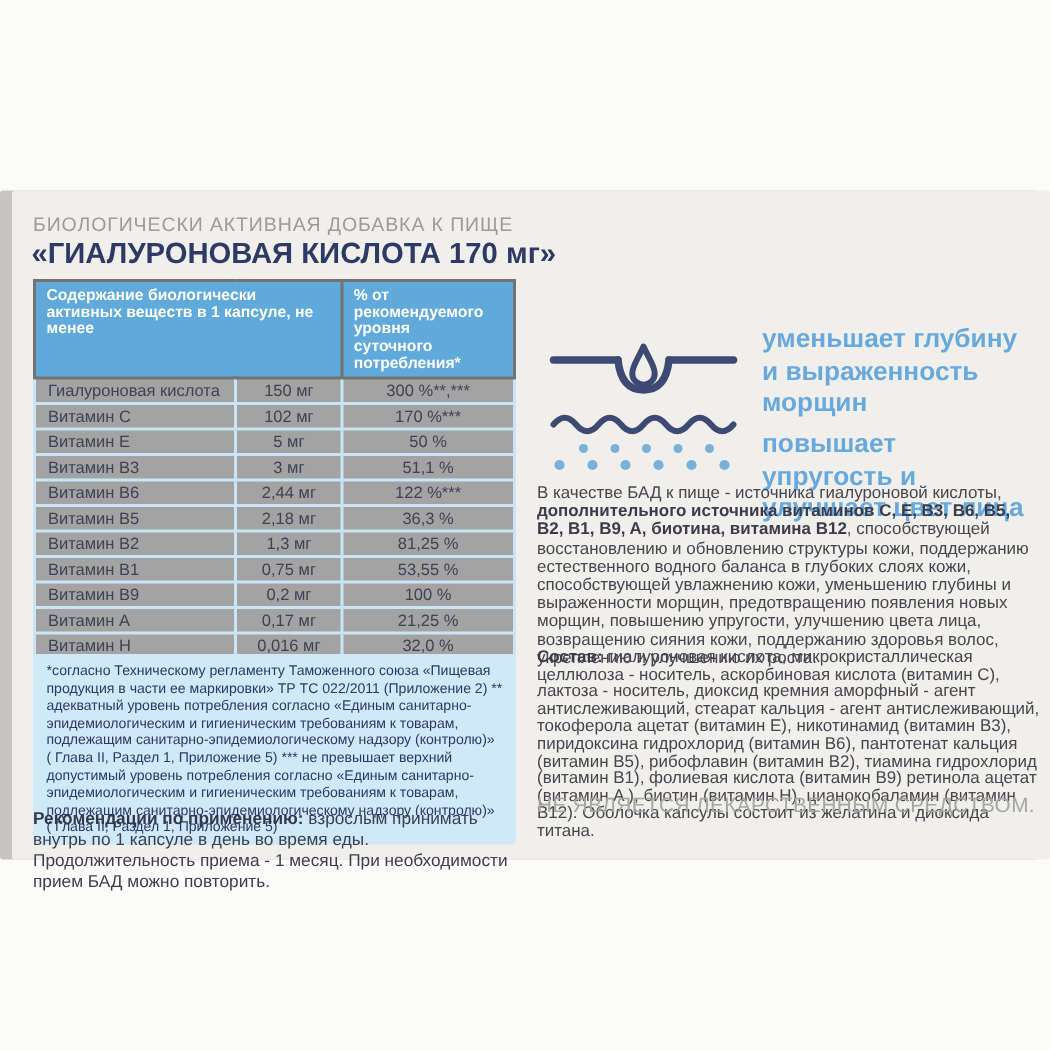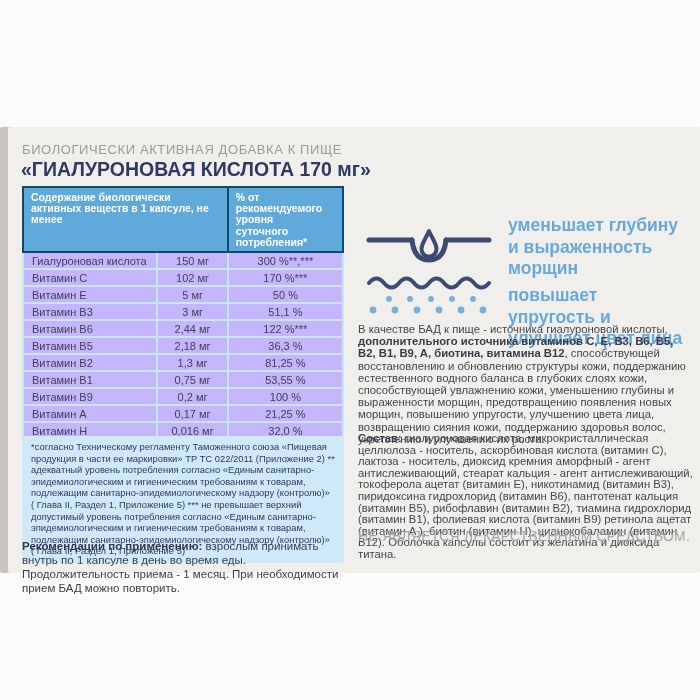--- a/index.html
+++ b/index.html
@@ -23,24 +23,24 @@
     font-size:19.5px;font-weight:bold;color:#2d3a66;white-space:nowrap;margin:0;
   }
   .nutri-table{
     position:absolute;left:14px;top:59px;width:322px;
     border-collapse:collapse;background:#cfe8f7;
   }
   .nutri-table th{
     background:#5fa9db;color:#ffffff;font-weight:bold;
     font-size:10.5px;line-height:11.2px;text-align:left;
     padding:4px 16px 3px 7px;vertical-align:top;
-    border:2px solid #0c4a6e;
+    border:2px solid #737373;
   }
   .nutri-table td{
-    background:#c4b5fd;border:2px solid #c9e5f6;
+    background:#a3a3a3;border:2px solid #c9e5f6;
     font-size:11px;line-height:12px;color:#3f4254;
     padding:1px 4px;height:13px;
   }
   .nutri-table td.c-name{text-align:left;padding-left:8px;}
   .nutri-table td.c-amount,.nutri-table td.c-percent{text-align:center;}
   .footnote{
     position:absolute;left:14px;top:309px;width:304px;
     background:#cfe9f8;border-radius:3px;
     font-size:9.4px;line-height:11.6px;color:#2b3a63;
     padding:5px 9px 6px 9px;

